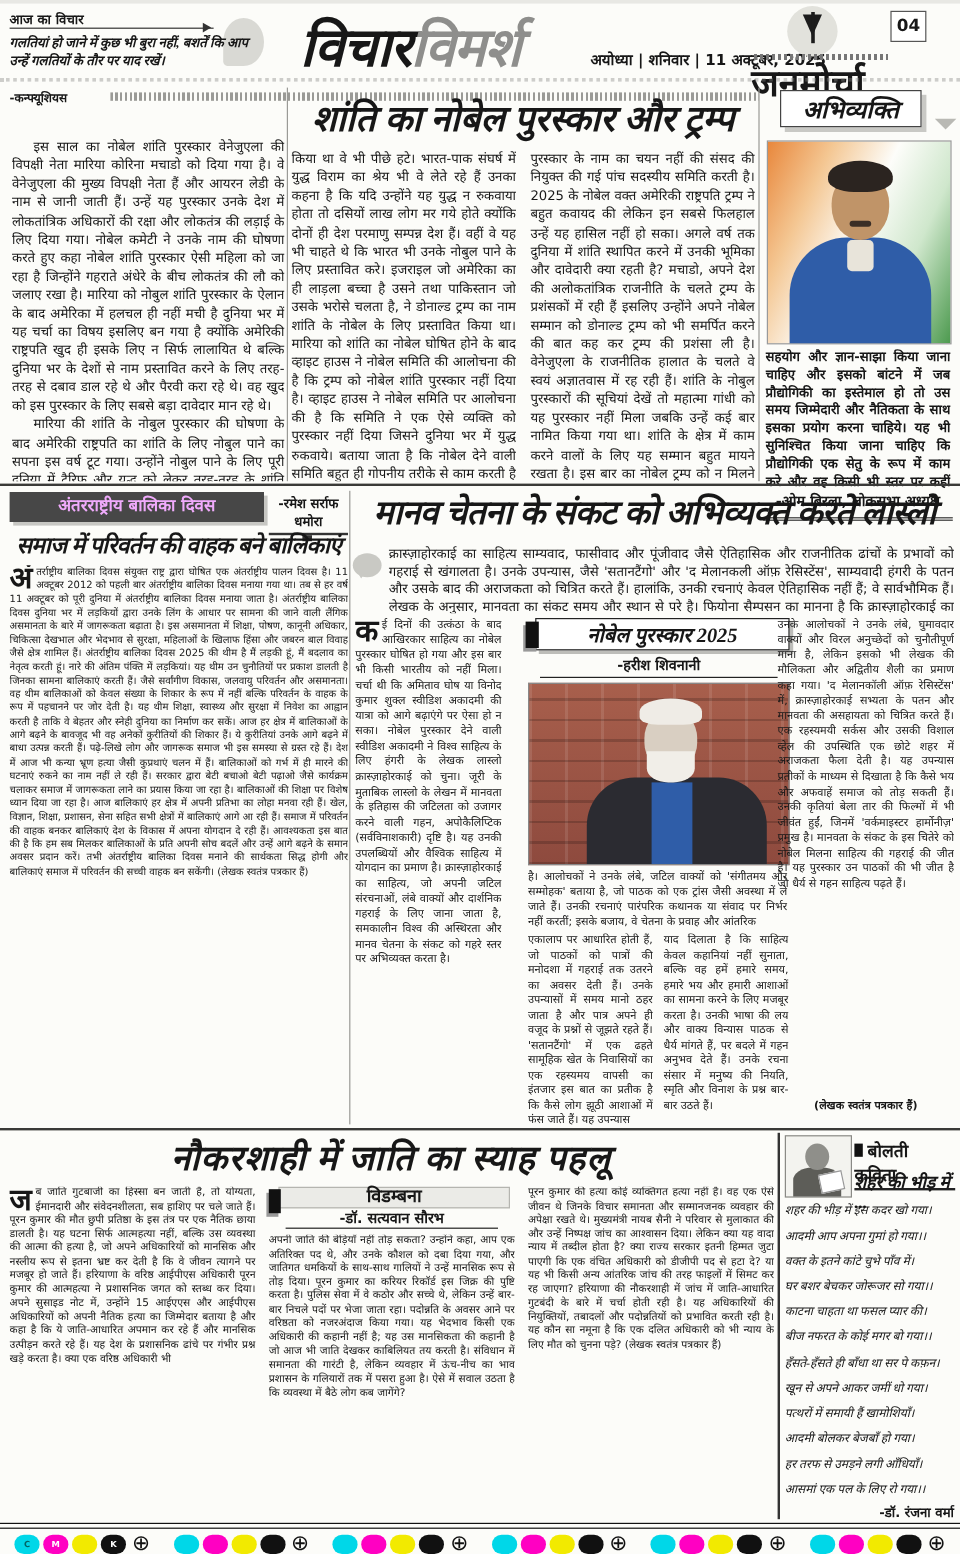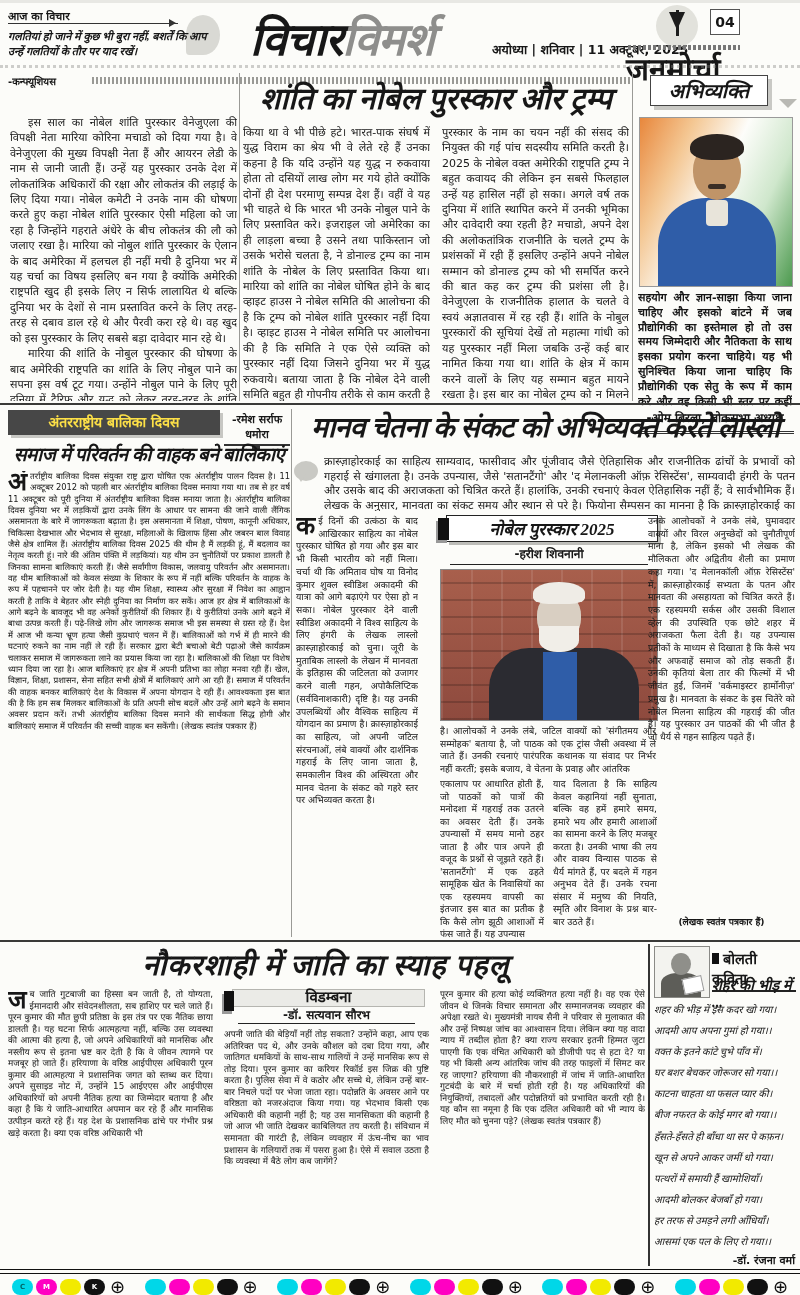--- a/index.html
+++ b/index.html
@@ -19,21 +19,21 @@
   .thought-quote{left:8px;top:26px;width:206px;font-size:11px;font-weight:bold;line-height:15px;}
   .thought-author{left:8px;top:71px;font-size:10px;font-weight:bold;}
   .dot-fill{left:92px;top:74px;width:540px;height:7px;
      background:repeating-linear-gradient(90deg,#9a9a96 0 2px,transparent 2px 4px);}
   .masthead{left:250px;top:4px;font-size:45px;font-weight:800;letter-spacing:-1px;}
   .masthead .m2{color:#8e8e8c;}
   .dateline{left:492px;top:38px;font-size:12.5px;font-weight:bold;}
   .nib-circle{left:656px;top:2px;width:42px;height:42px;border-radius:50%;background:#e2e2dc;}
   .nib{position:absolute;left:13px;top:7px;width:0;height:0;border:8px solid transparent;border-top:18px solid #1c1c1c;}
   .nib:after{content:"";position:absolute;left:-1.5px;top:-20px;width:3px;height:26px;background:#1c1c1c;}
-  .page-badge{left:710px;top:6px;width:28px;height:24px;border:1.5px solid #555;background:#fff;
+  .page-badge{left:742px;top:6px;width:28px;height:24px;border:1.5px solid #555;background:#fff;
       font-size:14px;font-weight:bold;text-align:center;line-height:24px;}
   .logo-tagline{left:628px;top:42px;width:112px;height:5px;
       background:repeating-linear-gradient(90deg,#777 0 3px,transparent 3px 5px);}
   .paper-name{left:626px;top:44px;width:170px;font-size:31px;font-weight:900;letter-spacing:0px;}
   .dotted-rule{left:0;top:62px;width:800px;border-top:3px dotted #88888466;}
 
   
   .edit-label{left:10px;top:76px;width:196px;height:27px;background:var(--c-labelgray,#979797);
       color:#fff;font-weight:bold;font-size:16px;text-align:center;line-height:27px;box-shadow:3px 3px 0 #c7c7c3;}
   .edit-body{left:10px;top:112px;width:227px;height:286px;font-size:11px;line-height:15.4px;}
@@ -51,21 +51,21 @@
   .b-head{position:absolute;left:53px;top:26px;width:48px;height:56px;background:#c09468;border-radius:46% 46% 50% 50%;}
   .b-hair{position:absolute;left:50px;top:16px;width:54px;height:26px;background:#2b2420;border-radius:50% 50% 40% 40%;}
   .b-mo{position:absolute;left:68px;top:66px;width:18px;height:5px;background:#3a2e26;border-radius:3px;}
   .b-body{position:absolute;left:18px;top:80px;width:118px;height:90px;background:var(--c-blue,#2f5da8);border-radius:48px 48px 0 0;}
   .b-collar{position:absolute;left:66px;top:82px;width:22px;height:26px;background:#e8e4da;border-radius:4px;}
   .abhi-text{position:absolute;left:2px;top:218px;width:154px;height:116px;font-size:11px;font-weight:600;line-height:14.8px;}
   .abhi-author{position:absolute;left:2px;top:336px;width:154px;font-size:12px;font-weight:800;text-align:center;}
   .abhi-bottom{position:absolute;left:0;top:358px;width:158px;border-top:3px double #333;}
 
   
-  .girl-label{left:8px;top:407px;width:212px;height:25px;background:var(--c-darklabel,#474747);color:#fde047;
+  .girl-label{left:8px;top:407px;width:212px;height:25px;background:var(--c-darklabel,#474747);color:#f0abfc;
       font-weight:bold;font-size:14px;text-align:center;line-height:25px;box-shadow:3px 3px 0 #c7c7c3;}
   .girl-byline{left:224px;top:408px;width:66px;font-size:11px;font-weight:800;text-align:center;border-bottom:2px solid #333;padding-bottom:3px;}
   .girl-byline:after{content:"";position:absolute;left:28px;bottom:-7px;width:8px;height:5px;background:#333;}
   .girl-headline{left:8px;top:438px;width:282px;font-size:19px;font-weight:800;text-align:center;letter-spacing:-.5px;}
   .girl-body{left:8px;top:468px;width:282px;height:466px;font-size:8.3px;line-height:11.35px;}
   .dropcap{float:left;font-size:25px;line-height:22px;font-weight:bold;padding:0 3px 0 0;}
 
   .laszlo-headline{left:296px;top:404px;width:499px;font-size:28px;font-weight:800;text-align:center;letter-spacing:-.5px;}
   .quote-blob{left:294px;top:458px;width:24px;height:20px;background:#c9c9c4;border-radius:50%;}
   .quote-blob:after{content:"";position:absolute;left:2px;bottom:-6px;border:5px solid transparent;border-top:8px solid #c9c9c4;}

